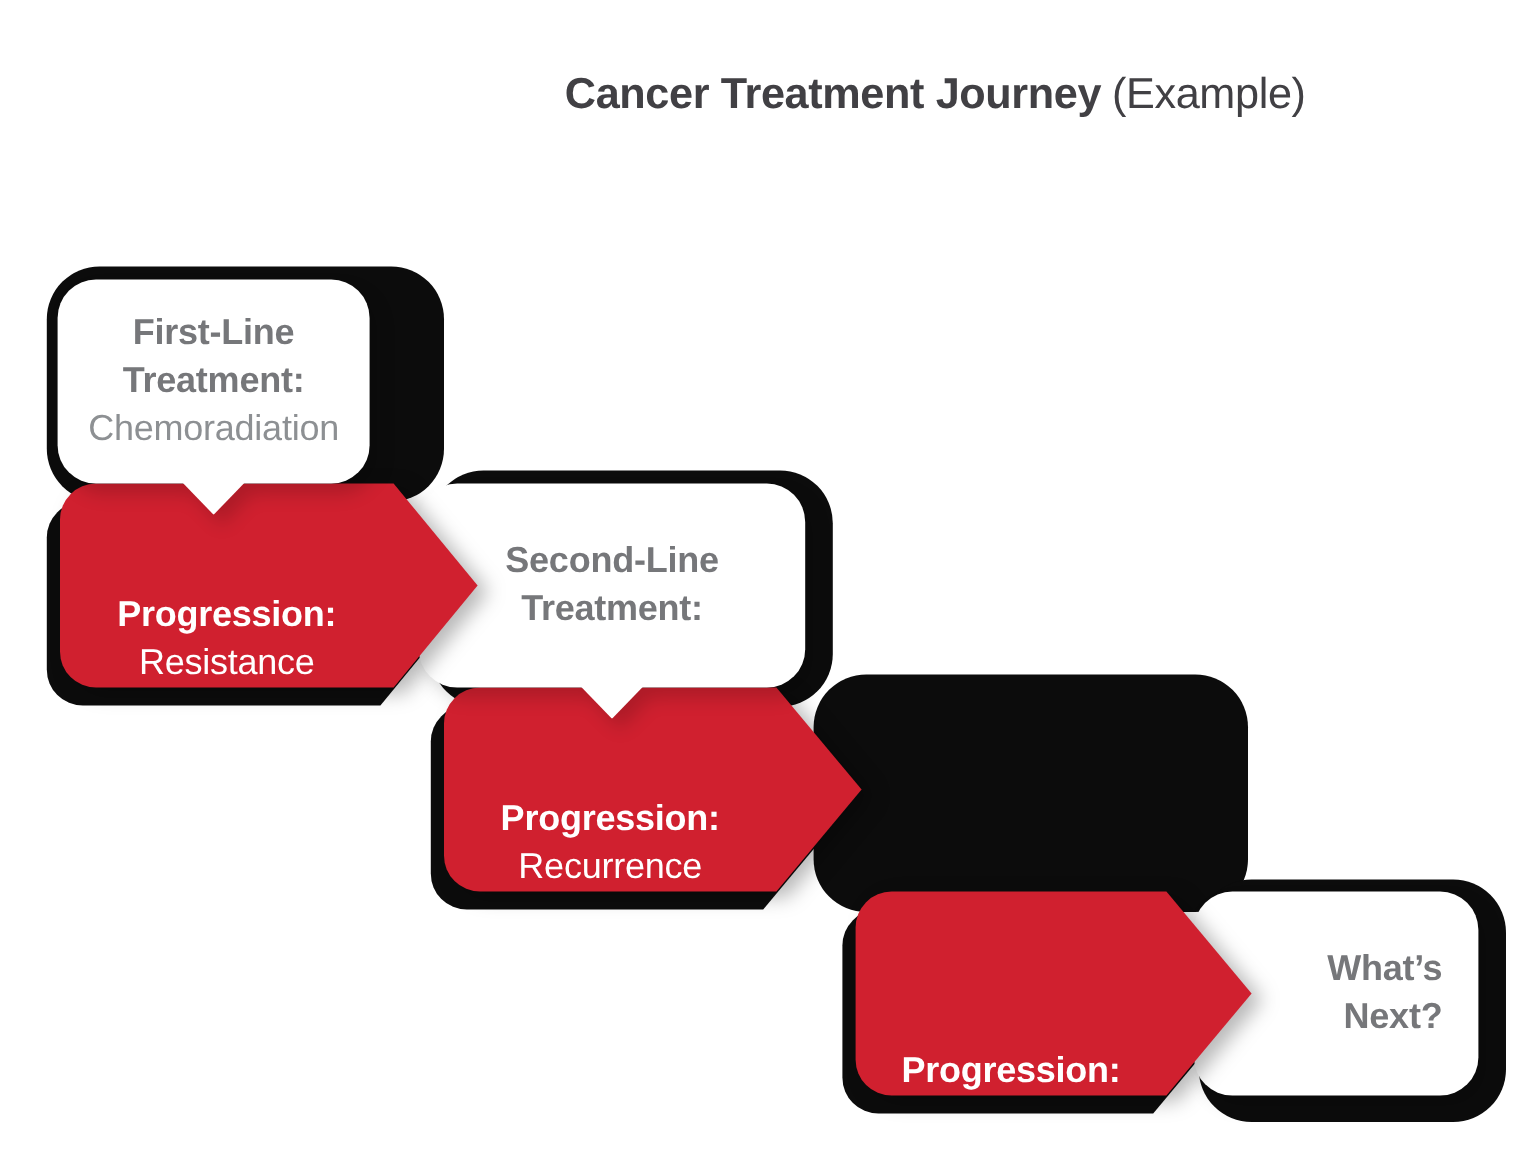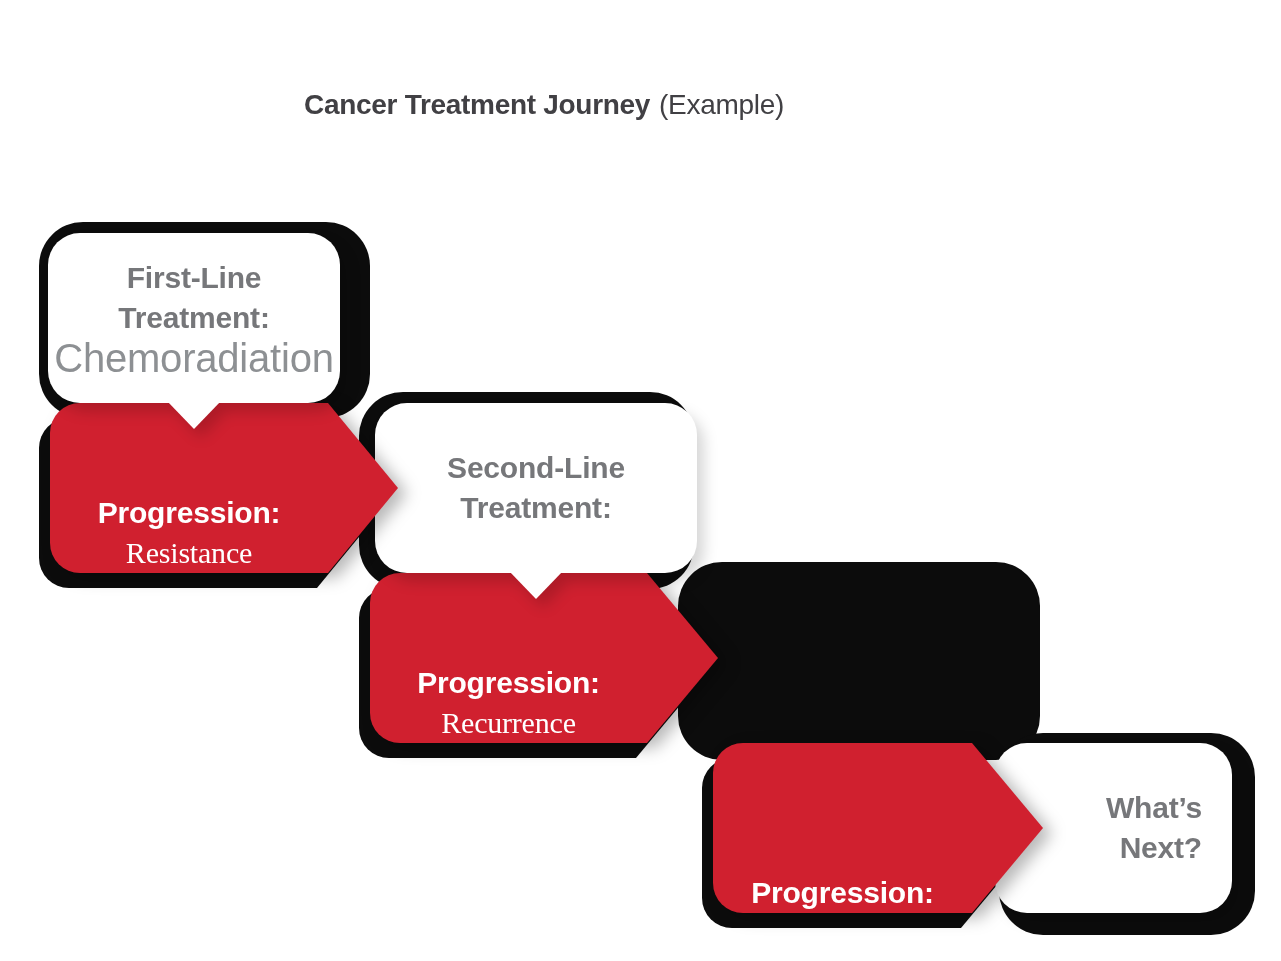--- a/index.html
+++ b/index.html
@@ -14,25 +14,24 @@
   .canvas{
     position:relative;
     width:1281px;height:961px;
     background:var(--paper);
     overflow:hidden;
     font-family:"Liberation Sans","DejaVu Sans",sans-serif;
   }
   
   .title{
     position:absolute;left:0;top:57px;width:1088px;
-    text-align:center;
-    font-size:28px;line-height:1.15;
+    text-align:right;
+    font-size:36px;line-height:1.15;
     color:var(--title-color);
     letter-spacing:-0.3px;
-    margin-top:32px;
   }
   .title .main{font-weight:700;}
   .title .suffix{font-weight:400;margin-left:9px;}
   
   .box-outline{
     position:absolute;background:var(--outline);
     border-radius:44px;z-index:1;
   }
   
   .arrow-shadow{position:absolute;z-index:2;overflow:visible;}
@@ -42,40 +41,40 @@
     display:flex;flex-direction:column;align-items:center;justify-content:center;
     text-align:center;
     filter:drop-shadow(7px 9px 7px rgba(0,0,0,0.16));
   }
   .box-heading{
     font-weight:700;font-size:30px;line-height:40px;
     color:var(--heading-gray);max-width:250px;letter-spacing:-0.2px;
   }
   .box-heading.narrow{max-width:135px;text-align:right;}
   .box-detail{
-    font-weight:400;font-size:40px;line-height:40px;
+    font-weight:400;font-size:30px;line-height:40px;
     color:var(--detail-gray);letter-spacing:-0.2px;
   }
   .tail{
     position:absolute;left:calc(50% - 27px);bottom:-26px;
     width:54px;height:28px;background:#ffffff;
     clip-path:polygon(0 0,100% 0,50% 100%);
   }
   
   .arrow-body{
     position:absolute;overflow:visible;
     filter:drop-shadow(9px 5px 8px rgba(0,0,0,0.28));
   }
   .arrow-label{
     position:absolute;height:170px;
     display:flex;flex-direction:column;align-items:center;justify-content:flex-end;
     text-align:center;color:#ffffff;
   }
   .arrow-heading{font-weight:700;font-size:30px;line-height:40px;letter-spacing:-0.2px;}
-  .arrow-detail{font-weight:400;font-size:30px;line-height:40px;letter-spacing:-0.2px;font-family:Liberation Serif, serif;}
+  .arrow-detail{font-weight:400;font-size:30px;line-height:40px;letter-spacing:-0.2px;}
   
   .z3{z-index:3}.z4{z-index:4}.z5{z-index:5}.z6{z-index:6}
   .z7{z-index:7}.z8{z-index:8}.z9{z-index:9}
   .pad-right-shift{padding-left:42px;}
 </style>
 </head>
 <body>
 
 <div class="canvas">
 
@@ -111,32 +110,32 @@
 
 
   <svg class="arrow-body z6" style="left:370px;top:573px;" width="348" height="170" viewBox="0 0 348 170">
     <path d="M30,0 H277 L348,85 L277,170 H30 A30,30 0 0 1 0,140 V30 A30,30 0 0 1 30,0 Z" fill="var(--red)"></path>
   </svg>
   <div class="arrow-label z6" style="left:370px;top:573px;width:277px;">
     <div class="arrow-heading">Progression:</div>
     <div class="arrow-detail">Recurrence</div>
   </div>
 
-  <div class="box-face z7" style="left:375px;top:403px;width:322px;height:170px;">
+  <div class="box-face z7" style="left:349px;top:403px;width:322px;height:170px;">
     <div class="box-heading">Second-Line Treatment:</div>
     <div class="tail"></div>
   </div>
 
   <svg class="arrow-body z8" style="left:50px;top:403px;" width="348" height="170" viewBox="0 0 348 170">
     <path d="M30,0 H278 L348,85 L278,170 H30 A30,30 0 0 1 0,140 V30 A30,30 0 0 1 30,0 Z" fill="var(--red)"></path>
   </svg>
   <div class="arrow-label z8" style="left:50px;top:403px;width:278px;">
     <div class="arrow-heading">Progression:</div>
     <div class="arrow-detail">Resistance</div>
   </div>
 
-  <div class="box-face z9" style="left:48px;top:233px;width:292px;height:170px;">
+  <div class="box-face z9" style="left:48px;top:233px;width:260px;height:170px;">
     <div class="box-heading">First-Line Treatment:</div>
     <div class="box-detail">Chemoradiation</div>
     <div class="tail"></div>
   </div>
 
 </div>
 
 </body></html>

